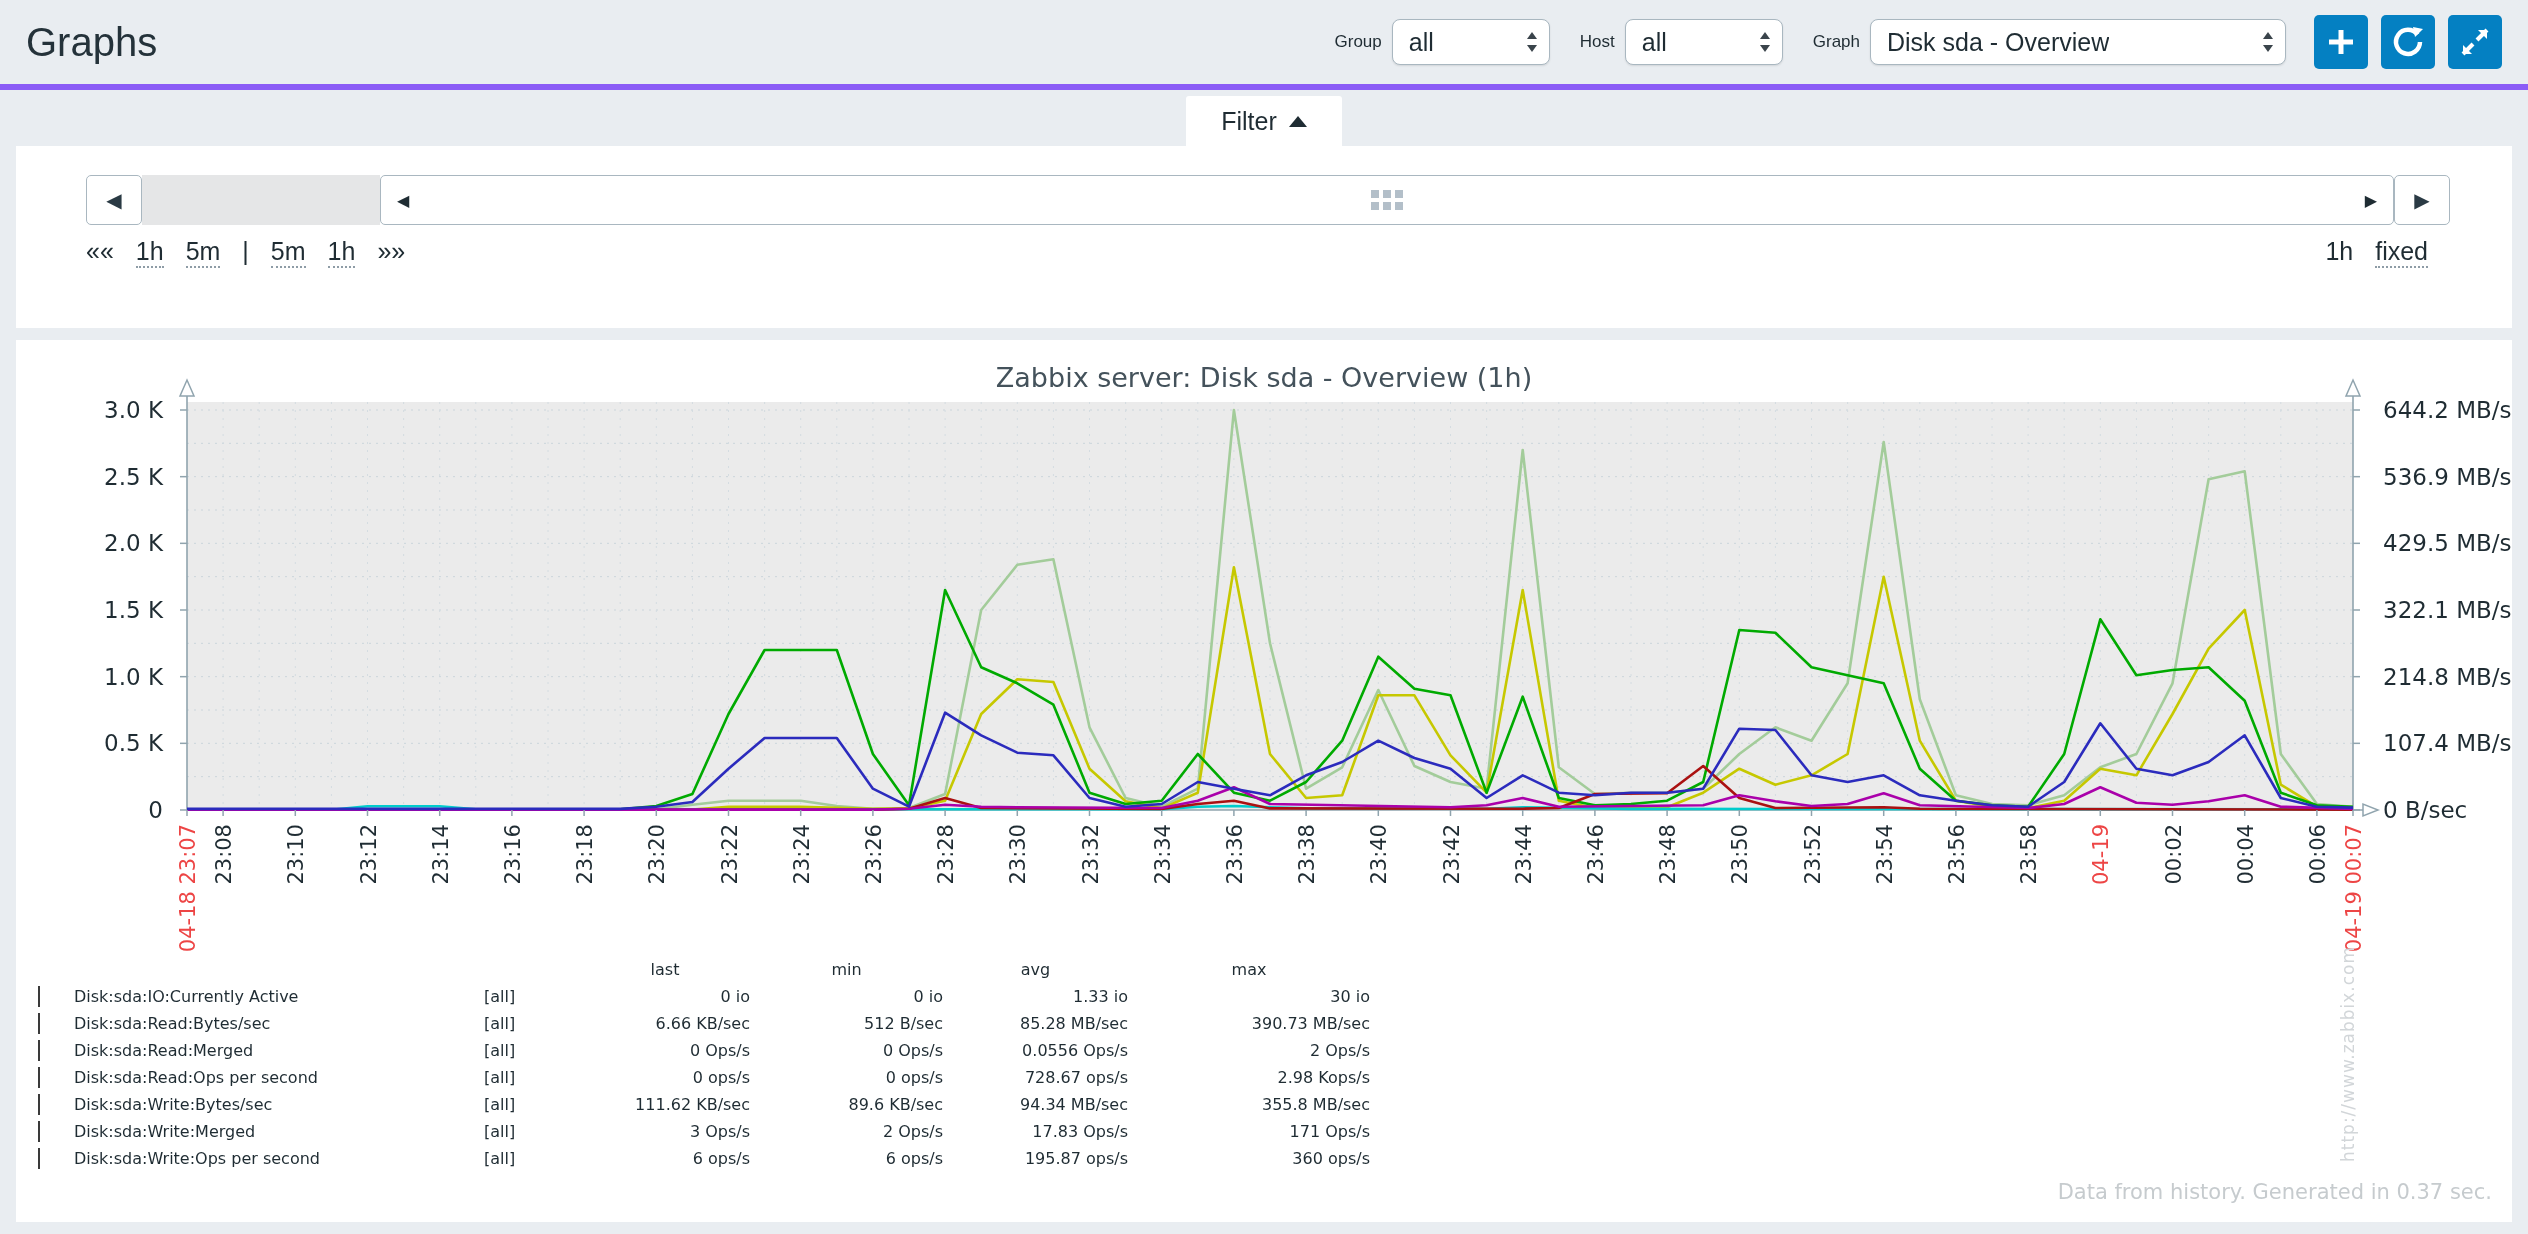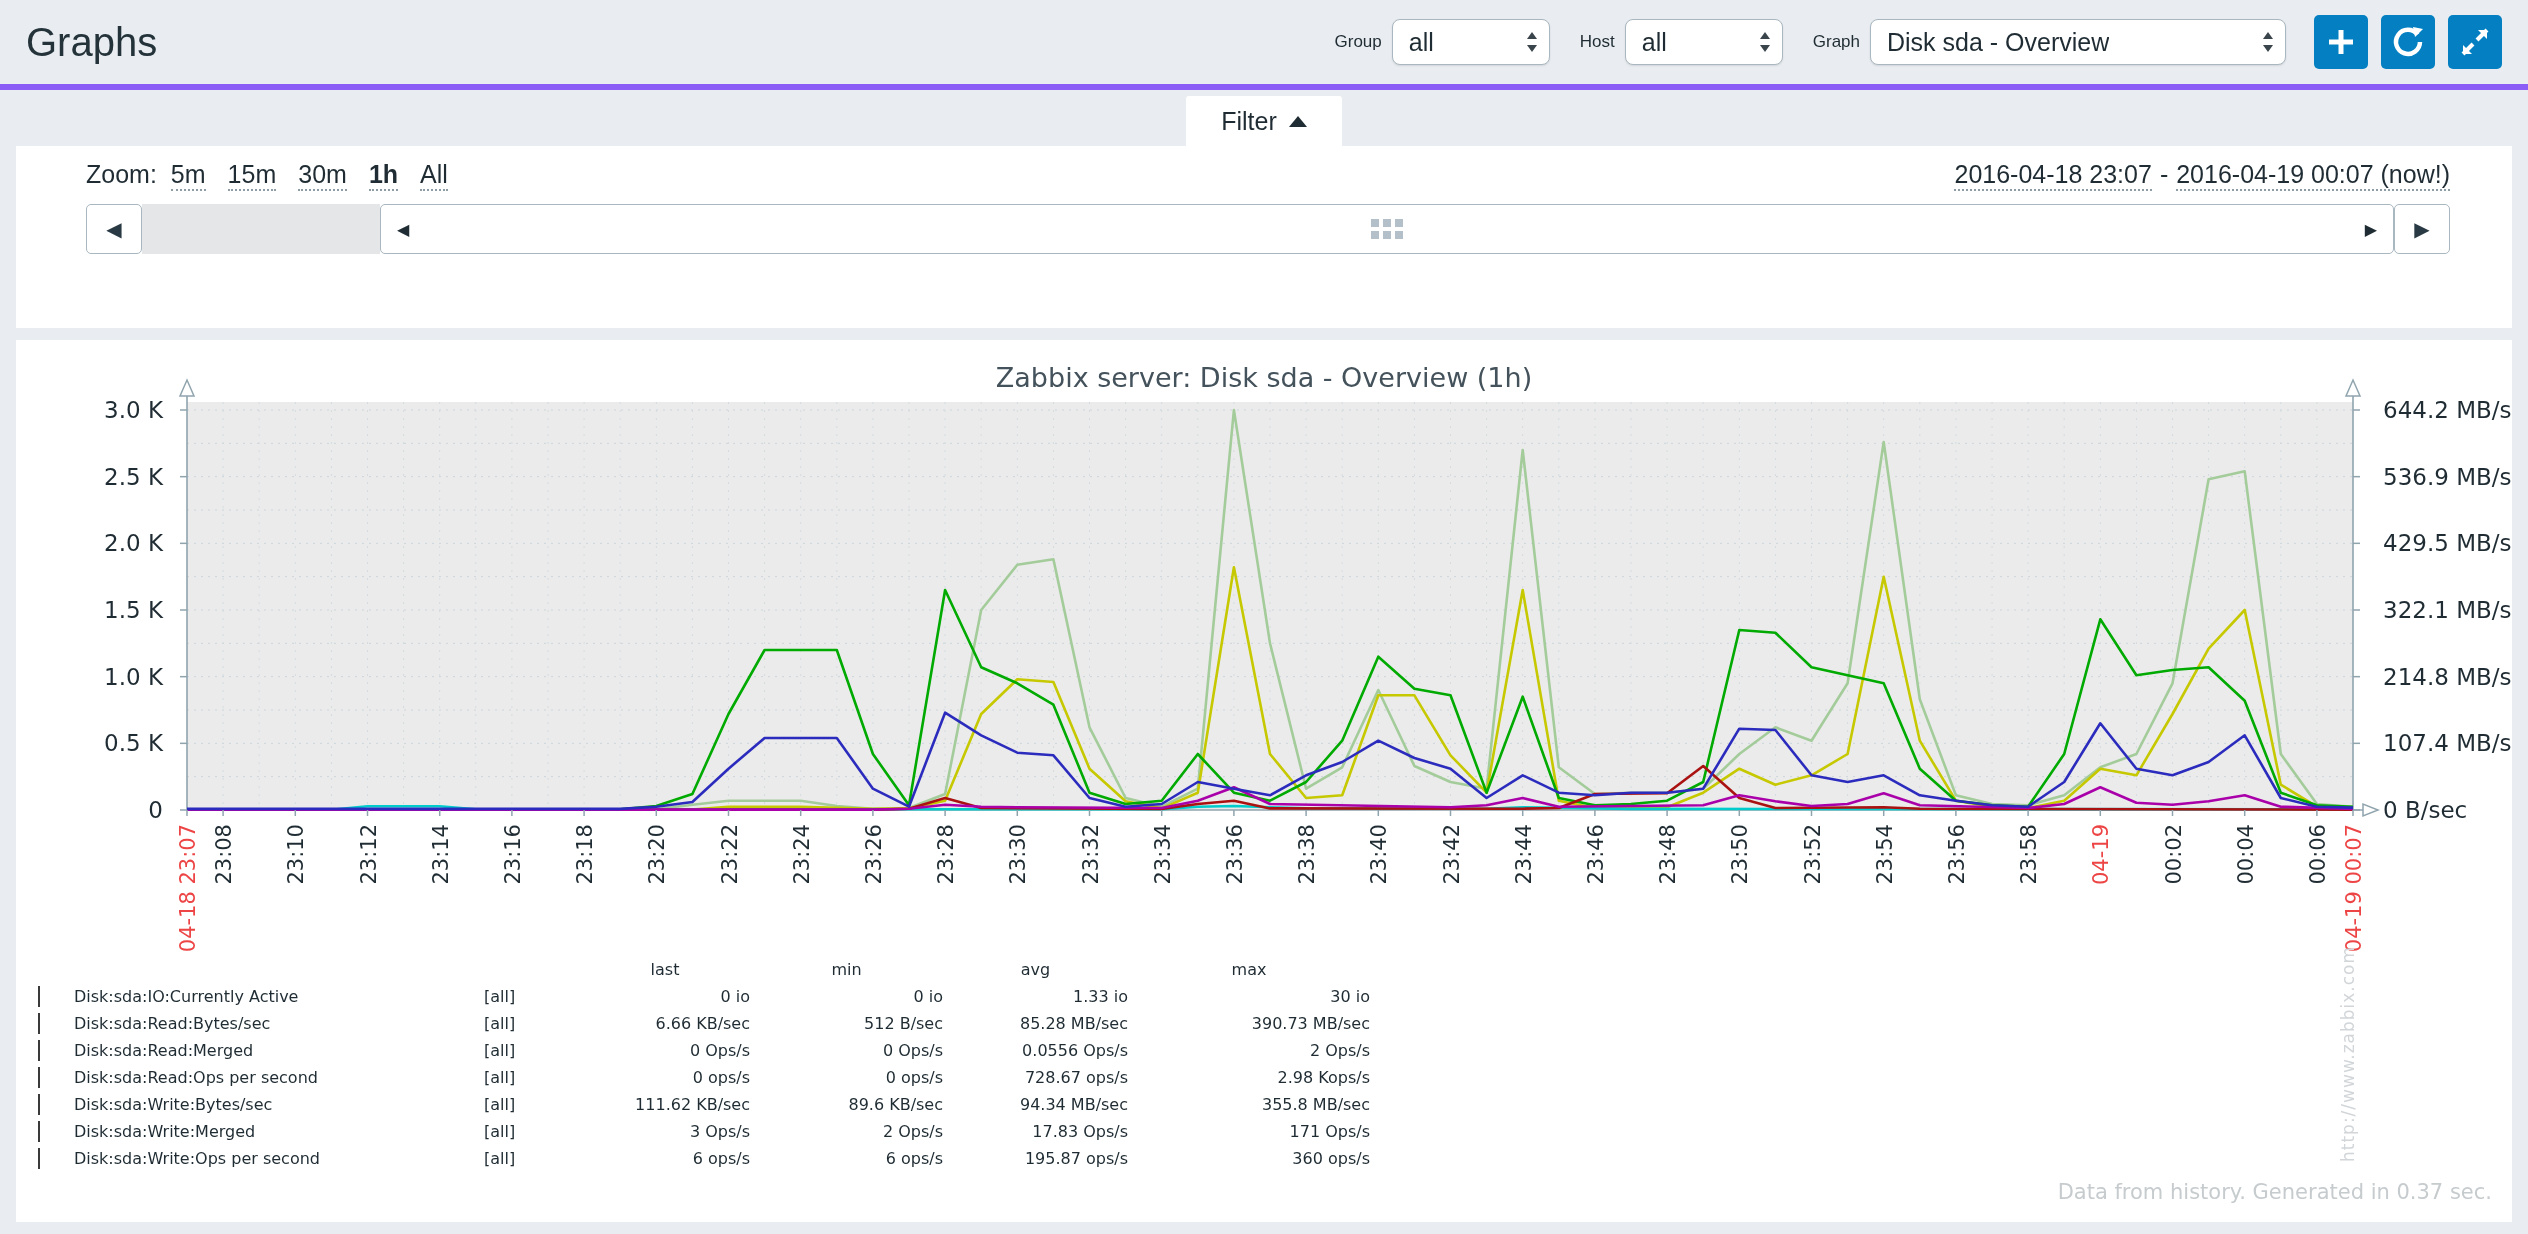--- a/index.html
+++ b/index.html
@@ -165,27 +165,20 @@
     </svg>
   </button>
 </div>
 
 <div class="filter-tab">
   <span>Filter</span>
   <span class="caret-up"></span>
 </div>
 
 <div class="filter-panel">
-  <div class="zoom-row">
-    <span class="zoom-label">Zoom:</span>
-    <span class="zoom-links" id="zoom-links"><a class="dotted-link">5m</a><a class="dotted-link">15m</a><a class="dotted-link">30m</a><a class="dotted-link active">1h</a><a class="dotted-link">All</a></span>
-    <span class="right">
-      <a class="dotted-link">2016-04-18 23:07</a><span class="range-sep">-</span><a class="dotted-link">2016-04-19 00:07 (now!)</a>
-    </span>
-  </div>
 
   <div class="scroll-row">
     <div class="scroll-btn">
         <span>◀</span>
       </div>
     <div class="scroll-track-left"></div>
     <div class="scroll-slider">
       <span>◀</span>
       <span class="grip">
           <i></i>
@@ -195,20 +188,24 @@
           <i></i>
           <i></i>
         </span>
       <span>▶</span>
     </div>
     <div class="scroll-btn">
         <span>▶</span>
       </div>
   </div>
 
+  <div class="nav-row">
+    <span class="nav-links" id="nav-left"><span class="plain-nav">««</span><a class="dotted-link">1h</a><a class="dotted-link">5m</a><span class="nav-sep">|</span><a class="dotted-link">5m</a><a class="dotted-link">1h</a><span class="plain-nav">»»</span></span>
+    <span class="right nav-links" id="nav-right"><span class="nav-sep">1h</span><a class="dotted-link">fixed</a></span>
+  </div>
 </div>
 
 <div class="graph-panel">
   <div class="chart-title">Zabbix server: Disk sda - Overview (1h)</div>
   <svg id="chart" width="2496" height="660">
       <rect x="171" y="62" width="2166" height="408" fill="#EBEBEB"></rect>
       <line x1="171" y1="436.6666666666667" x2="2337" y2="436.6666666666667" stroke="#CBD5DB" stroke-width="1" stroke-dasharray="2 5"></line>
       <line x1="171" y1="403.3333333333333" x2="2337" y2="403.3333333333333" stroke="#CBD5DB" stroke-width="1" stroke-dasharray="2 5"></line>
       <line x1="171" y1="370" x2="2337" y2="370" stroke="#CBD5DB" stroke-width="1" stroke-dasharray="2 5"></line>
       <line x1="171" y1="336.66666666666663" x2="2337" y2="336.66666666666663" stroke="#CBD5DB" stroke-width="1" stroke-dasharray="2 5"></line>

